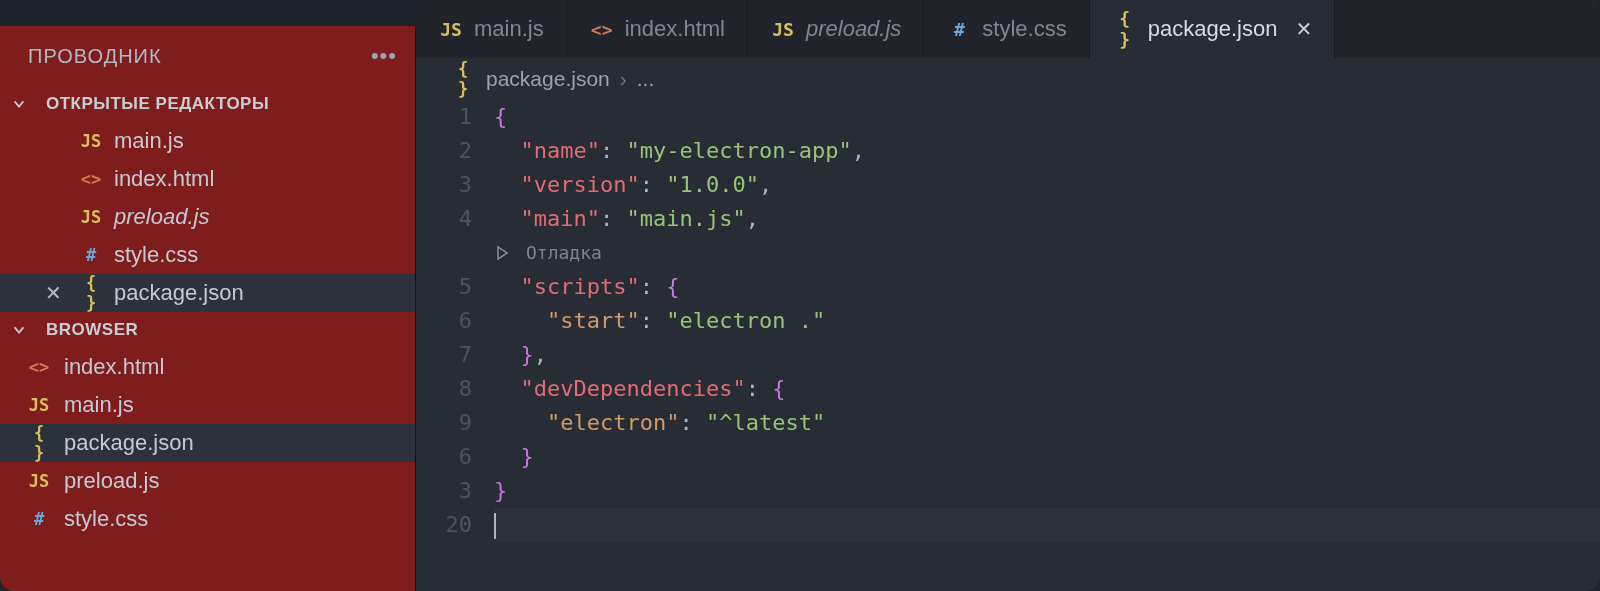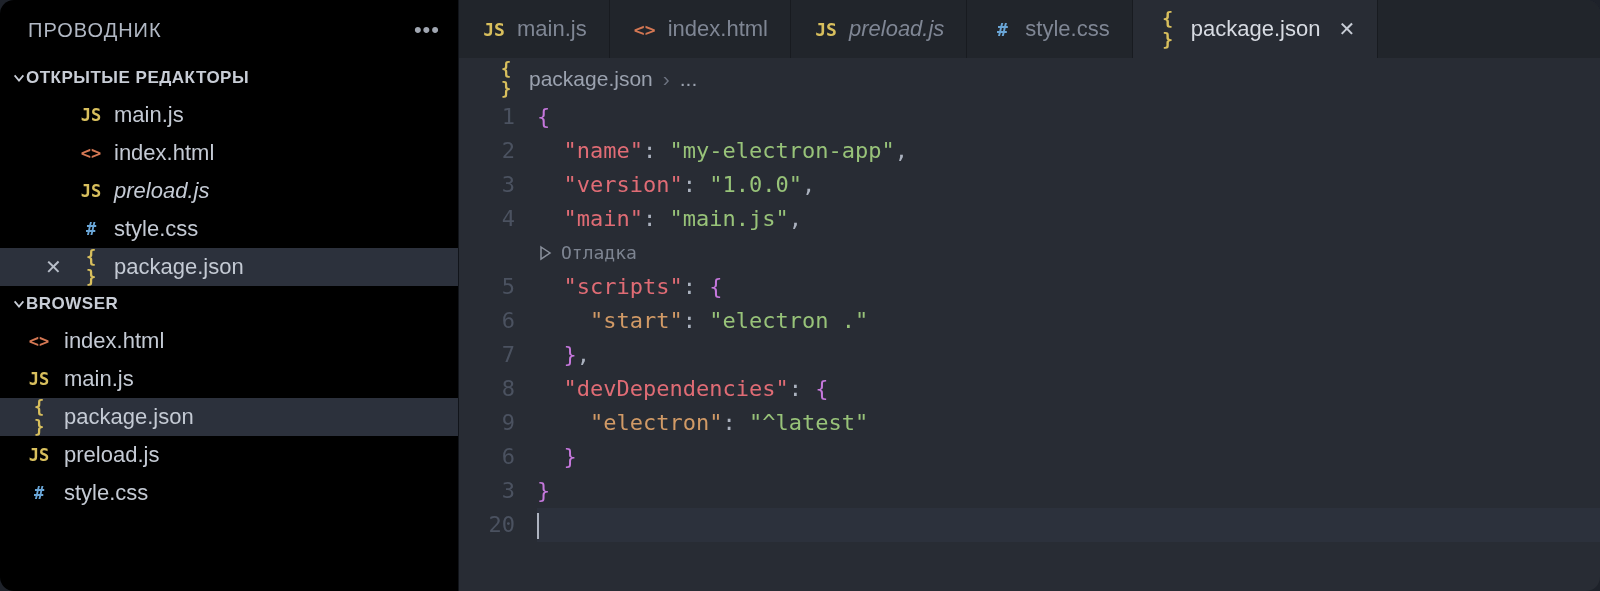--- a/index.html
+++ b/index.html
@@ -6,43 +6,44 @@
   body {
     font-family: -apple-system, BlinkMacSystemFont, "Segoe UI", sans-serif;
     background: #1e222a;
     color: #abb2bf;
     width: 1600px;
     height: 591px;
     overflow: hidden;
     display: flex;
   }
   .sidebar {
-    width: 459px;
-    background: #000000;
+    width: 416px;
+    background: #7f1d1d;
     border-right: 1px solid #11141a;
     display: flex;
     flex-direction: column;
+    margin-top: 26px;
   }
   .sidebar-header {
     display: flex;
     align-items: center;
     justify-content: space-between;
     padding: 0 18px 0 28px;
     height: 60px;
   }
   .sidebar-title {
     font-size: 20px;
     letter-spacing: 1px;
     color: #b1b8c4;
   }
   .more-icon { color: #a0a6b1; font-size: 22px; letter-spacing: 1px; }
   .section-header {
     display: flex;
     align-items: center;
-    gap: 0;
+    gap: 20px;
     padding: 8px 12px;
     font-size: 17px;
     font-weight: 700;
     letter-spacing: 0.5px;
     color: #c8cdd6;
     cursor: pointer;
   }
   .chevron {
     width: 14px; height: 14px; display:inline-block;
   }
@@ -133,21 +134,21 @@
     color: #abb2bf;
   }
   .code .line { height: 34px; white-space: pre; }
   .hl-line { background: #2c313c; }
   .tok-brace { color: #c678dd; }
   .tok-key1 { color: #e06c75; }
   .tok-str  { color: #98c379; }
   .tok-punc { color: #abb2bf; }
   .tok-key2 { color: #d19a66; }
   .codelens {
-    display:flex; align-items:center; gap:8px;
+    display:flex; align-items:center; gap:16px;
     color:#7d8491; font-size:18px; height:34px;
     padding-left: 0;
   }
   .cursor {
     display:inline-block; width:2px; height:26px; background:#aeb4c0; vertical-align:middle;
   }
   .round { border-radius: 14px; overflow:hidden; }
   svg { display:block; }
 </style>
 </head>

